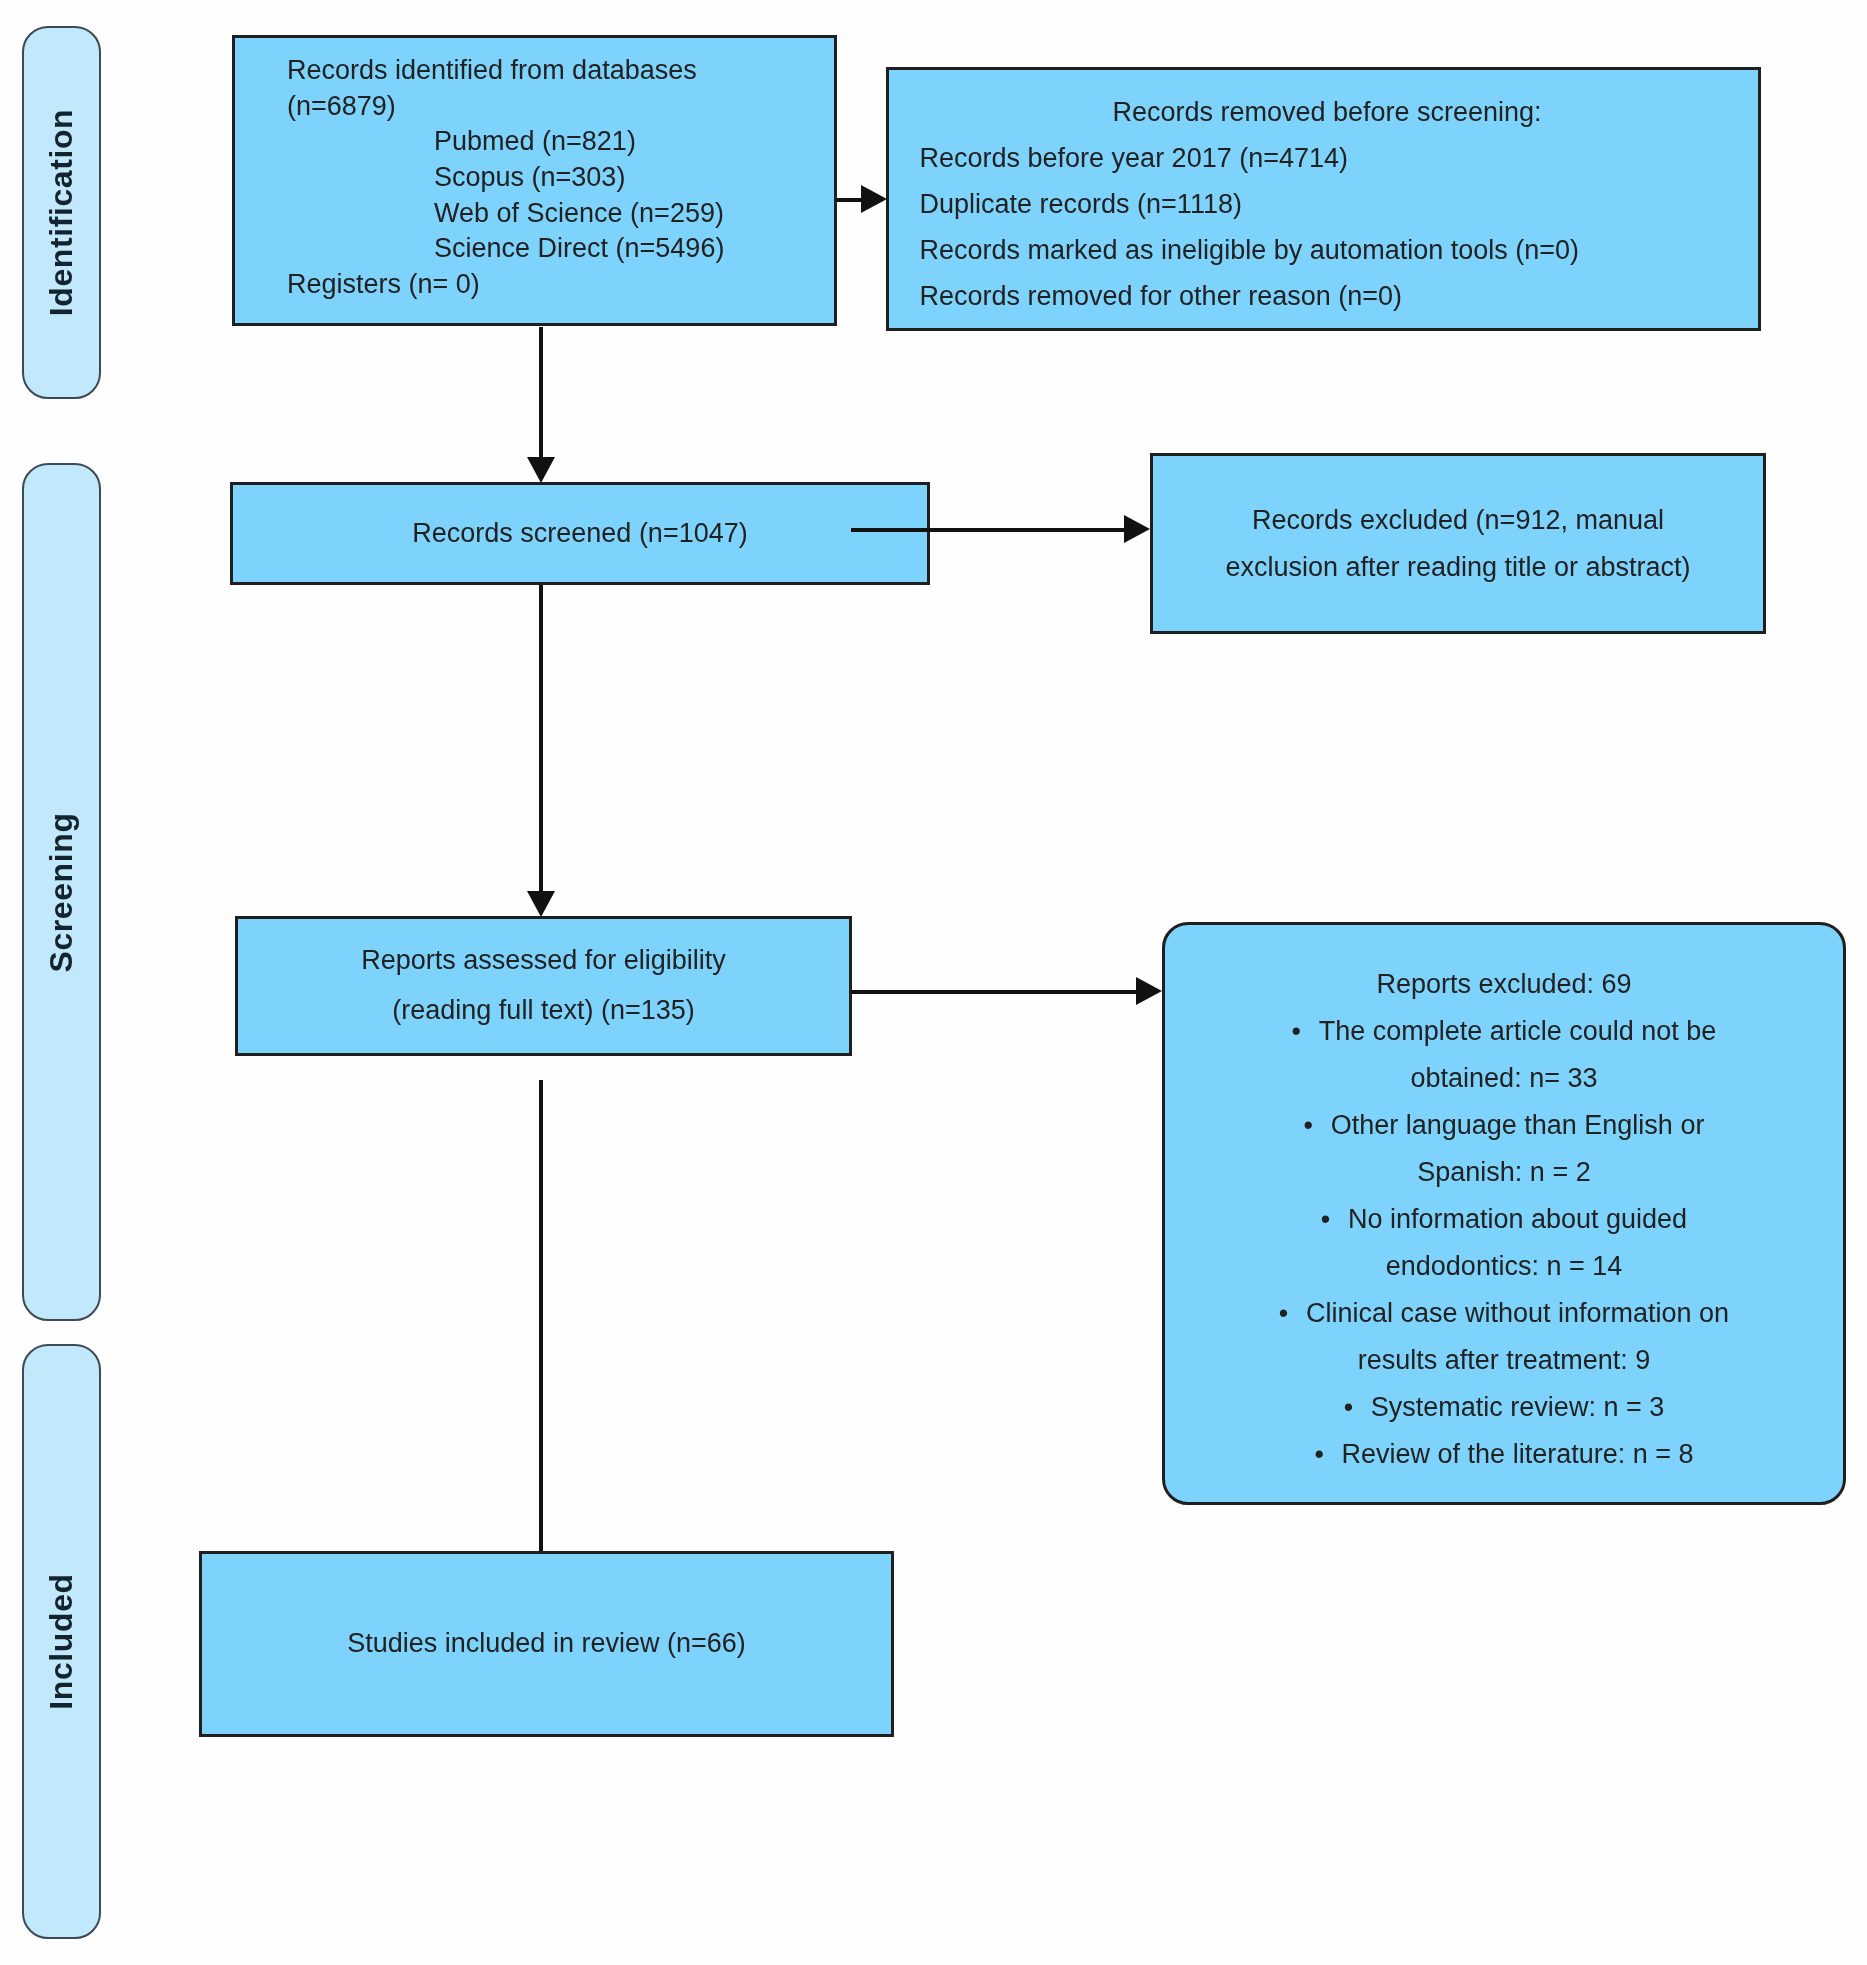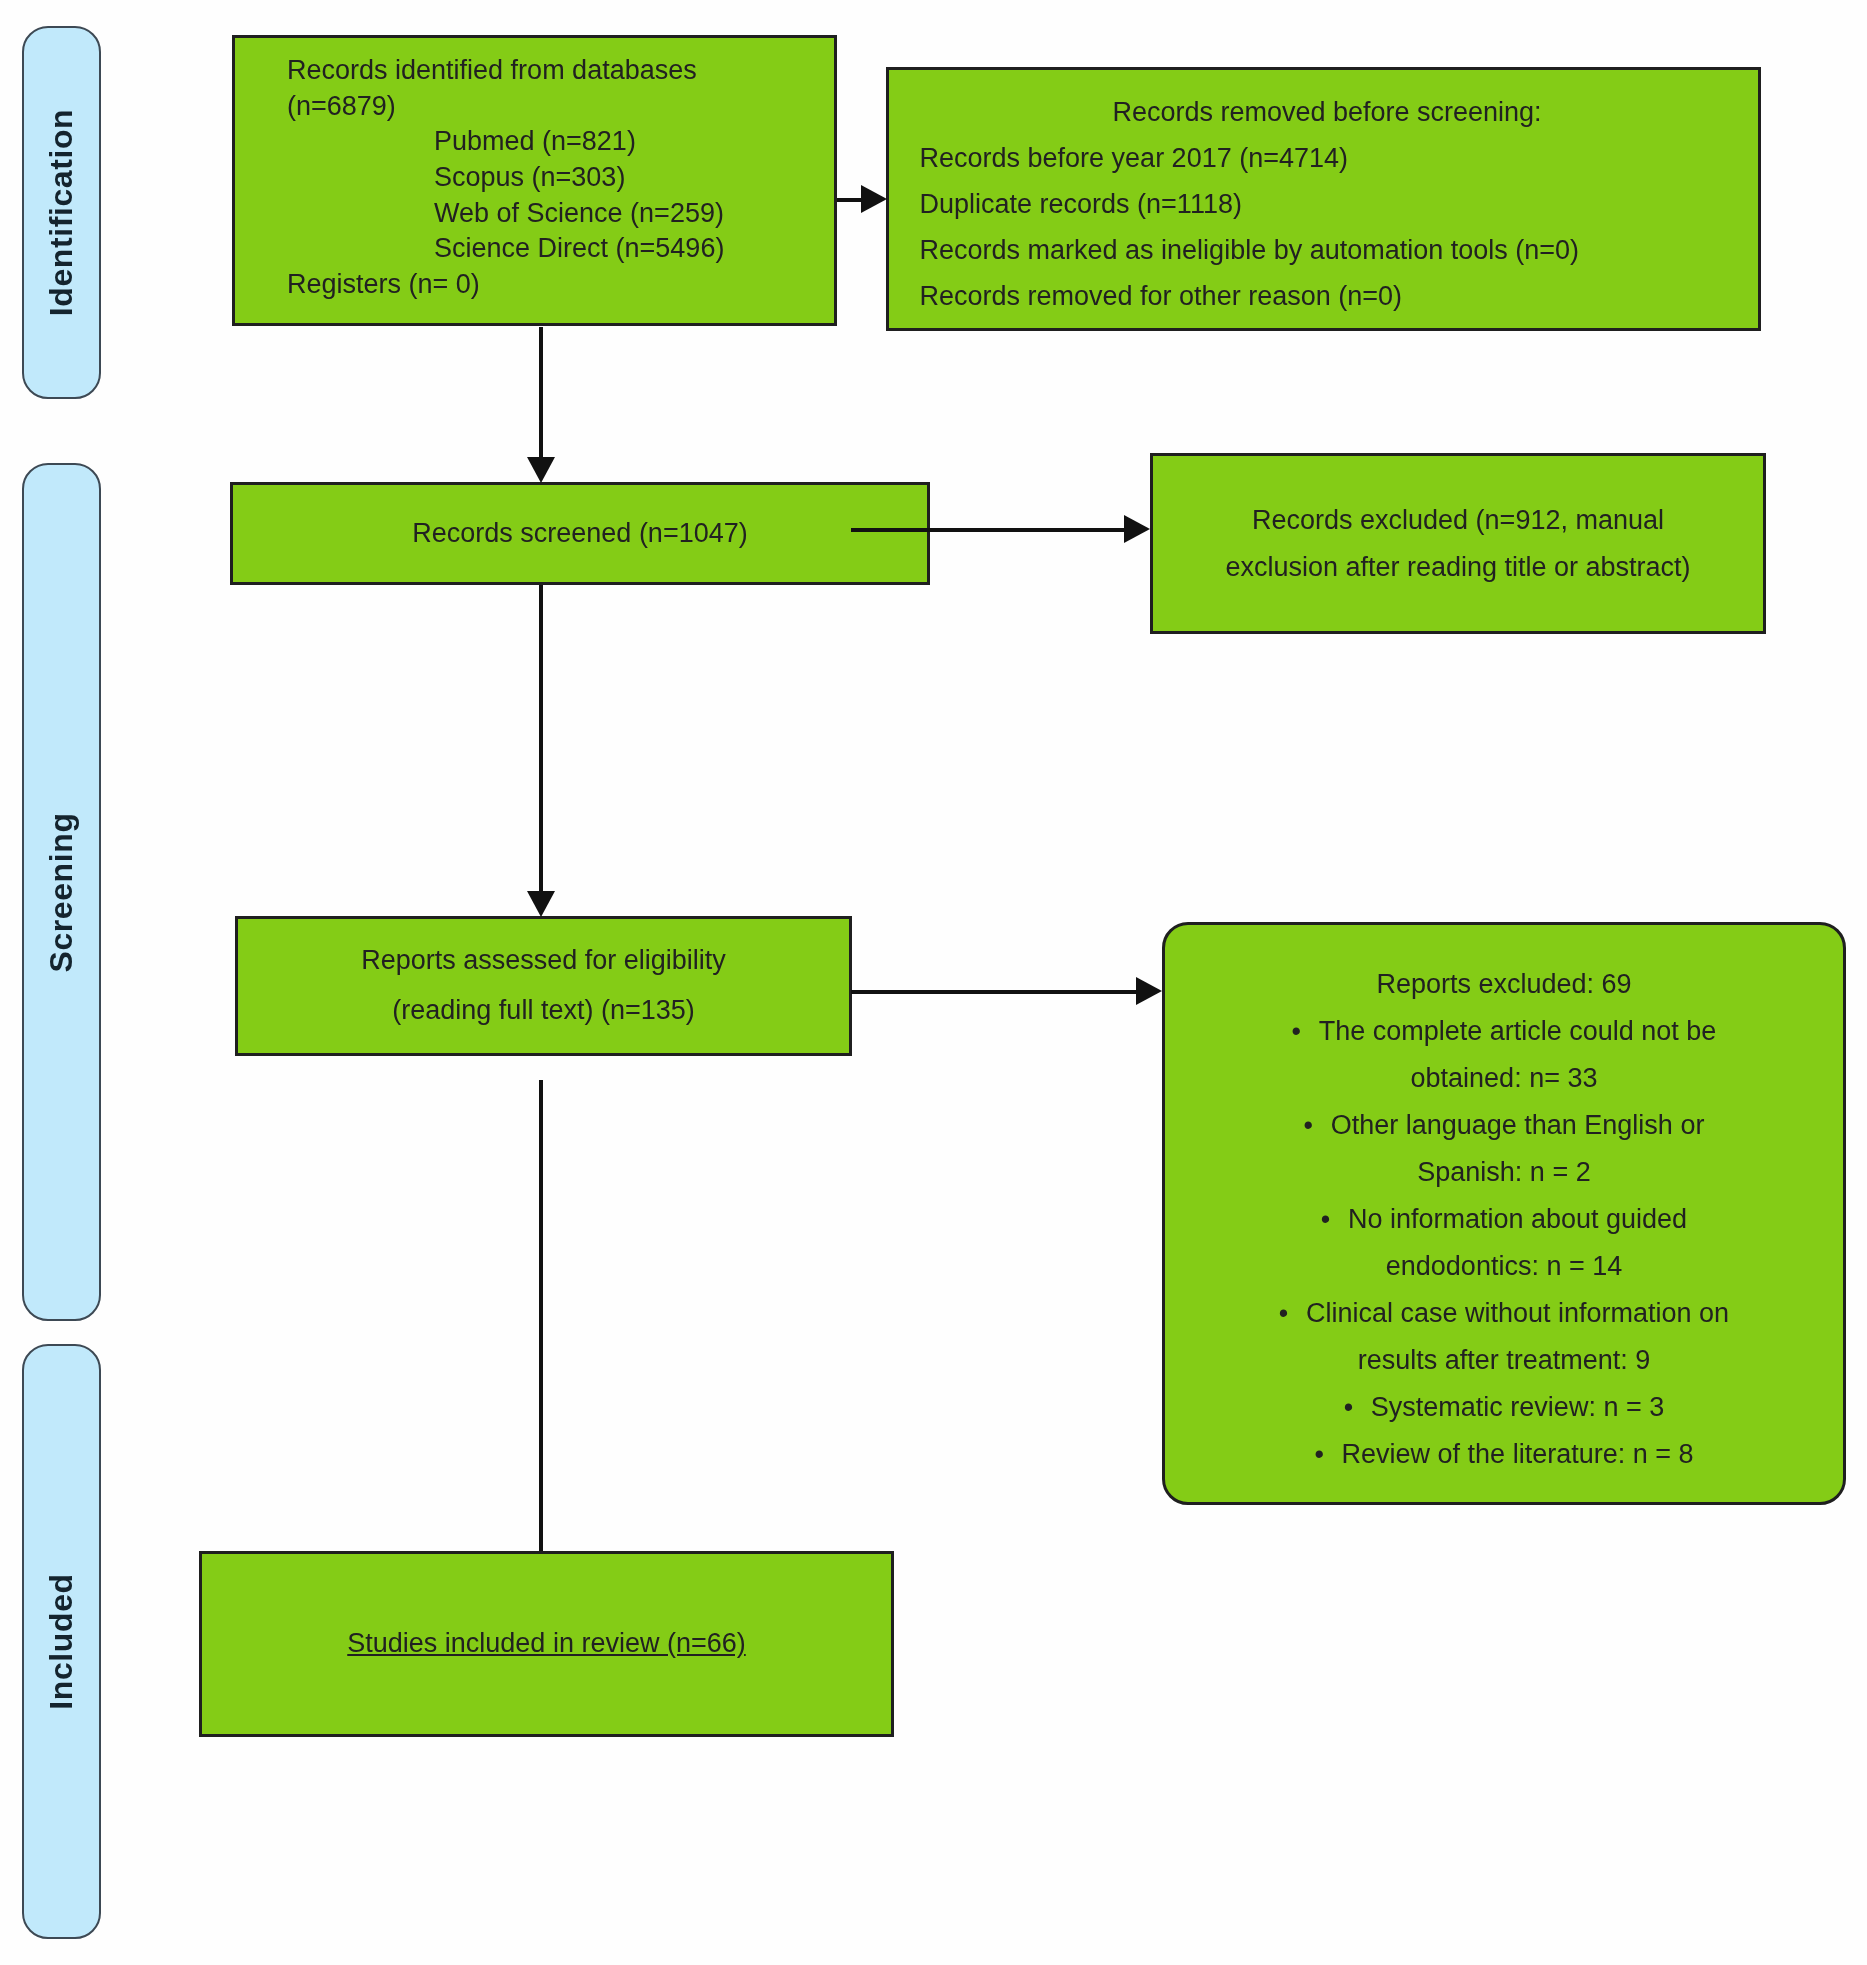--- a/index.html
+++ b/index.html
@@ -33,21 +33,21 @@
     color:#14242e;
     letter-spacing:0.6px;
   }
   .band-identification { top:26px;   height:373px; }
   .band-screening      { top:463px;  height:858px; }
   .band-included       { top:1344px; height:595px; }
 
   
   .fbox {
     position:absolute;
-    background:#84cc16;
+    background:#7dd3fc;
     border:3.5px solid #1f1f1f;
     box-sizing:border-box;
     font-size:27px;
     line-height:1.32;
   }
   .box-identified {
     left:232px; top:35px; width:605px; height:291px;
     padding:15.2px 23.5px 0 52px;
   }
   .box-identified .indent { padding-left:147px; }
@@ -96,21 +96,20 @@
   .box-reports-excluded li { text-align:center; }
   .box-reports-excluded li::before {
     content:"\2022";
     margin-right:17.6px;
   }
 
   .box-included-studies {
     left:199px; top:1551px; width:695px; height:186px;
     display:flex; align-items:center; justify-content:center;
     text-align:center;
-    text-decoration:underline;
   }
 
   
   .hline { position:absolute; height:3.5px; background:#111111; }
   .vline { position:absolute; width:3.5px;  background:#111111; }
   .head-right {
     position:absolute; width:0; height:0;
     border-top:14px solid transparent;
     border-bottom:14px solid transparent;
     border-left:26px solid #111111;

